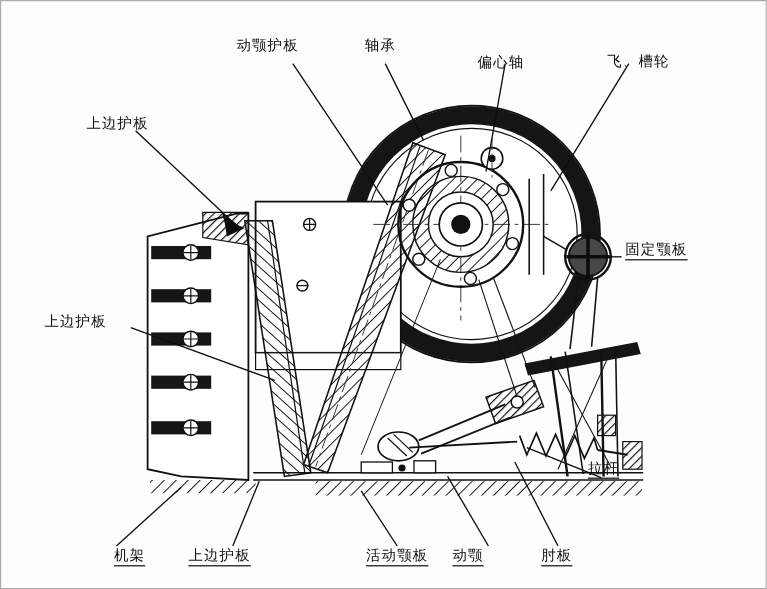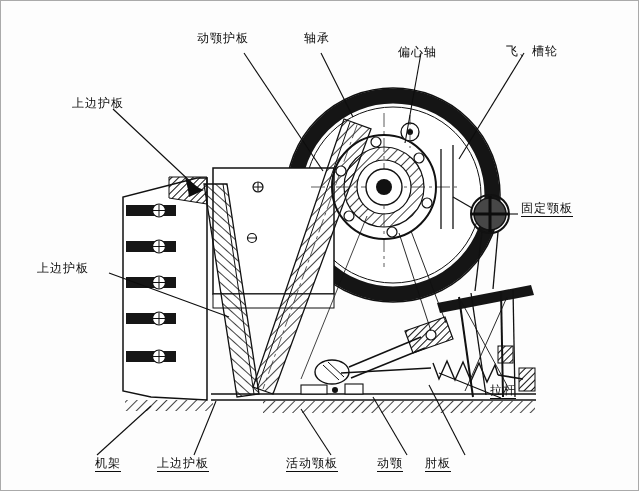--- a/index.html
+++ b/index.html
@@ -199,17 +199,17 @@
   <div class="lbl" style="left:196px;top:31px;">动颚护板</div>
   <div class="lbl" style="left:303px;top:31px;">轴承</div>
   <div class="lbl" style="left:397px;top:45px;">偏心轴</div>
   <div class="lbl" style="left:505px;top:44px;">飞、槽轮</div>
   <div class="lbl" style="left:43px;top:96px;margin-left:28px;">上边护板</div>
   <div class="lbl u" style="left:520px;top:201px;">固定颚板</div>
   <div class="lbl" style="left:36px;top:261px;">上边护板</div>
   <div class="lbl u" style="left:489px;top:383px;">拉杆</div>
   <div class="lbl u" style="left:94px;top:456px;">机架</div>
   <div class="lbl u" style="left:156px;top:456px;">上边护板</div>
-  <div class="lbl u" style="left:285px;top:456px;">活动颚板</div>
+  <div class="lbl u" style="left:304px;top:456px;">活动颚板</div>
   <div class="lbl u" style="left:376px;top:456px;">动颚</div>
-  <div class="lbl u" style="left:424px;top:456px;">肘板</div>
+  <div class="lbl u" style="left:450px;top:456px;">肘板</div>
 
 </div>
 
 </body></html>

